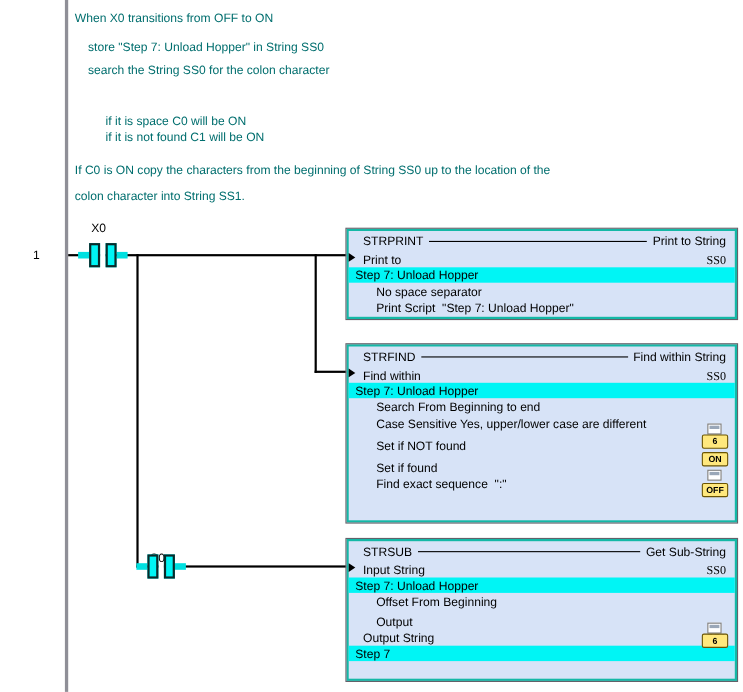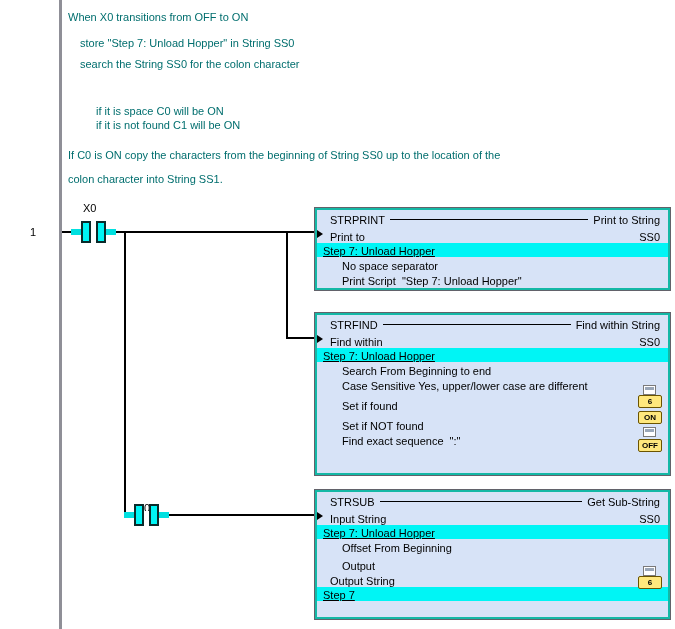--- a/index.html
+++ b/index.html
@@ -18,22 +18,22 @@
   .clabel { position:absolute; color:#000; }
   .ibox { position:absolute; width:355px; background:#D7E3F7; border:2px solid #14b8a6;
           outline:1px solid #62626a; box-sizing:border-box; }
   .trow { display:flex; align-items:center; height:17px; padding:1px 8px 0 13px; white-space:pre; }
   .tline { flex:1; border-top:1px solid #000; margin:0 5px; }
   .row { display:flex; align-items:flex-end; white-space:pre; }
   .param { height:15px; padding:0 8px 0 13px; }
   .opt { height:15px; padding:0 8px 0 25px; }
   .h20 { height:20px; }
   .h18 { height:18px; }
-  .hl { height:14px; background:#00F5F5; padding:0 8px 0 6px;text-decoration:underline; }
-  .val { margin-left:auto; }
+  .hl { height:14px; background:#00F5F5; padding:0 8px 0 6px; }
+  .val { margin-left:auto;font-family:Liberation Serif, serif; }
   .entry { position:absolute; left:0; top:20px; width:0; height:0;
            border-top:4px solid transparent; border-bottom:4px solid transparent;
            border-left:6px solid #000; }
   .bubble { position:absolute; width:24px; height:13px; background:#FFE87D;
             border:1px solid #6b5400; border-radius:2px; box-sizing:border-box;
             color:#000; font-size:8px; font-weight:bold;
             display:flex; align-items:center; justify-content:center; }
   .bicon { position:absolute; width:13px; height:10px; background:#fff;
            border:1px solid #7a7a7a; box-sizing:border-box; }
   .bicon::after { content:""; position:absolute; left:1px; top:1px; right:1px; height:3px;
@@ -105,22 +105,22 @@
       <span class="tline"></span>
       <span>Find within String</span>
     </div>
     <div class="row param">
       <span>Find within</span>
       <span class="val">SS0</span>
     </div>
     <div class="row hl">Step 7: Unload Hopper</div>
     <div class="row opt">Search From Beginning to end</div>
     <div class="row opt">Case Sensitive Yes, upper/lower case are different</div>
+    <div class="row opt h20">Set if NOT found</div>
     <div class="row opt h20">Set if found</div>
-    <div class="row opt h20">Set if NOT found</div>
     <div class="row opt">Find exact sequence  ":"</div>
 
     <div class="bicon" style="right:12px;top:70px"></div>
     <div class="bubble" style="right:6px;top:80px">6</div>
     <div class="bubble" style="right:6px;top:96px">ON</div>
     <div class="bicon" style="right:12px;top:112px"></div>
     <div class="bubble" style="right:6px;top:124px">OFF</div>
   </div>
 
   <div class="ibox" style="left:315px;top:490px;height:129px">

